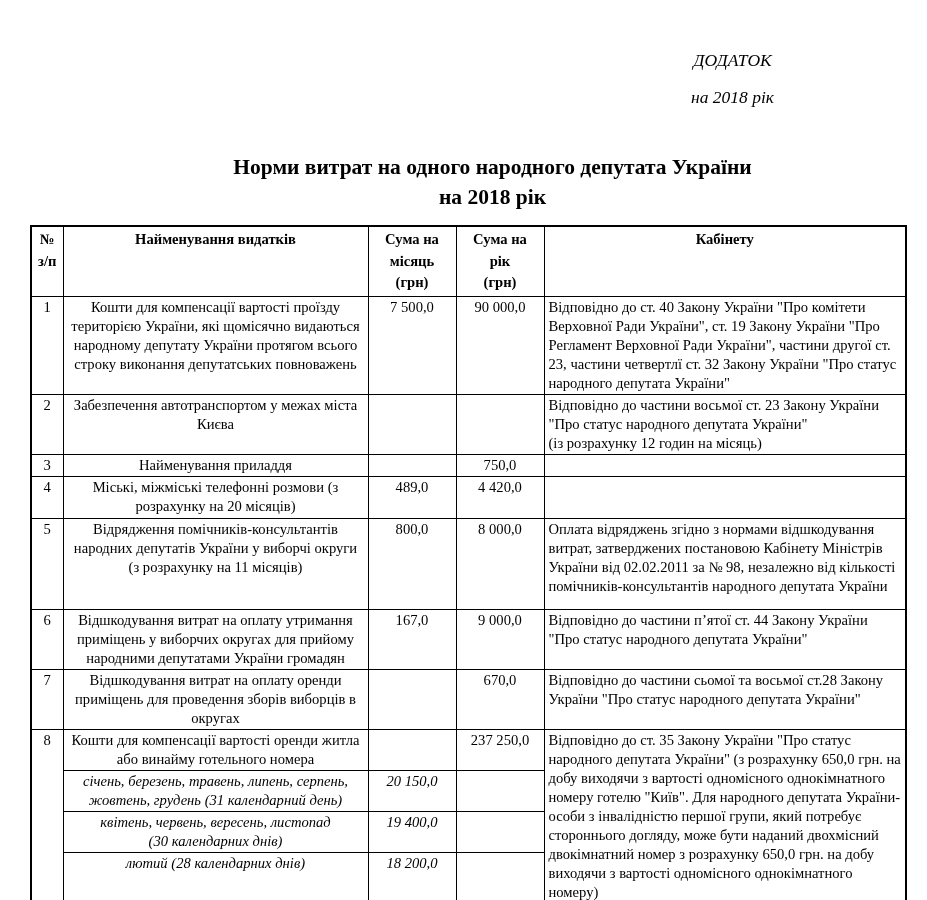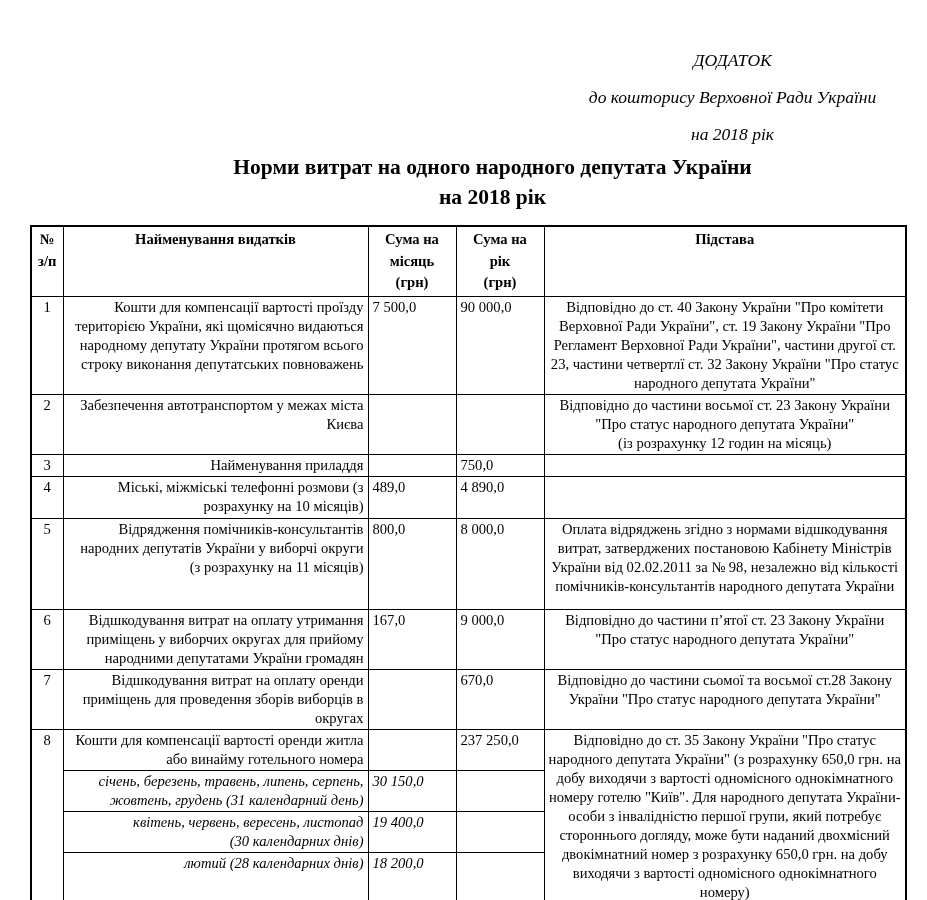--- a/index.html
+++ b/index.html
@@ -29,23 +29,23 @@
   .norms-table td, .norms-table th {
     border:1px solid #000; vertical-align:top;
     padding:1px 4px; font-size:14.6px; line-height:19px;
     overflow:hidden; word-wrap:break-word;
   }
   .norms-table th {
     font-weight:bold; text-align:center; line-height:21.5px;
     padding-top:2px; white-space:pre-line;
   }
   .c-num   { text-align:center; padding-left:2px; padding-right:2px; }
-  .c-name  { text-align:right;  white-space:pre-line; }
-  .c-money { text-align:left; padding-right:8px; }
-  .c-basis { text-align:center;  white-space:pre-line; }
+  .c-name  { text-align:center;  white-space:pre-line; }
+  .c-money { text-align:center; padding-right:8px; }
+  .c-basis { text-align:left;  white-space:pre-line; }
 
   thead tr          { height:70px; }
   tbody tr:nth-child(1)  { height:95px; }
   tbody tr:nth-child(2)  { height:56px; }
   tbody tr:nth-child(3)  { height:18px; }
   tbody tr:nth-child(4)  { height:42px; }
   tbody tr:nth-child(5)  { height:91px; }
   tbody tr:nth-child(6)  { height:55px; }
   tbody tr:nth-child(7)  { height:57px; }
   tbody tr:nth-child(8)  { height:36px; }
@@ -55,21 +55,20 @@
 
   tr.sub td { font-style:italic; }
 </style>
 </head>
 <body>
 
 <div class="page">
 
   <div class="annex">
     <div>ДОДАТОК</div>
-    <div>до кошторису Верховної Ради України</div>
     <div>на 2018 рік</div>
   </div>
 
   <div class="doc-title">
     <div>Норми витрат на одного народного депутата України</div>
     <div>на 2018 рік</div>
   </div>
 
   <table class="norms-table">
     <colgroup>
@@ -83,21 +82,21 @@
       <tr>
         <th>№
 з/п</th>
         <th>Найменування видатків</th>
         <th>Сума на
 місяць
 (грн)</th>
         <th>Сума на
 рік
 (грн)</th>
-        <th>Підстава</th>
+        <th>Кабінету</th>
       </tr>
     </thead>
     <tbody>
       <tr>
         <td class="c-num">1</td>
         <td class="c-name">Кошти для компенсації вартості проїзду територією України, які щомісячно видаються народному депутату України протягом всього строку виконання депутатських повноважень</td>
         <td class="c-money">7 500,0</td>
         <td class="c-money">90 000,0</td>
         <td class="c-basis">Відповідно до ст. 40 Закону України "Про комітети Верховної Ради України", ст. 19 Закону України "Про Регламент Верховної Ради України", частини другої ст. 23, частини четвертлї ст. 32 Закону України "Про статус народного депутата України"</td>
       </tr>
@@ -111,56 +110,56 @@
       </tr>
       <tr>
         <td class="c-num">3</td>
         <td class="c-name">Найменування приладдя</td>
         <td class="c-money"></td>
         <td class="c-money">750,0</td>
         <td class="c-basis"></td>
       </tr>
       <tr>
         <td class="c-num">4</td>
-        <td class="c-name">Міські, міжміські телефонні розмови (з розрахунку на 10 місяців)</td>
+        <td class="c-name">Міські, міжміські телефонні розмови (з розрахунку на 20 місяців)</td>
         <td class="c-money">489,0</td>
-        <td class="c-money">4 890,0</td>
+        <td class="c-money">4 420,0</td>
         <td class="c-basis"></td>
       </tr>
       <tr>
         <td class="c-num">5</td>
         <td class="c-name">Відрядження помічників-консультантів народних депутатів України у виборчі округи (з розрахунку на 11 місяців)</td>
         <td class="c-money">800,0</td>
         <td class="c-money">8 000,0</td>
         <td class="c-basis">Оплата відряджень згідно з нормами відшкодування витрат, затверджених постановою Кабінету Міністрів України від 02.02.2011 за № 98, незалежно від кількості помічників-консультантів народного депутата України</td>
       </tr>
       <tr>
         <td class="c-num">6</td>
         <td class="c-name">Відшкодування витрат на оплату утримання приміщень у виборчих округах для прийому народними депутатами України громадян</td>
         <td class="c-money">167,0</td>
         <td class="c-money">9 000,0</td>
-        <td class="c-basis">Відповідно до частини п’ятої ст. 23 Закону України "Про статус народного депутата України"</td>
+        <td class="c-basis">Відповідно до частини п’ятої ст. 44 Закону України "Про статус народного депутата України"</td>
       </tr>
       <tr>
         <td class="c-num">7</td>
         <td class="c-name">Відшкодування витрат на оплату оренди приміщень для проведення зборів виборців в округах</td>
         <td class="c-money"></td>
         <td class="c-money">670,0</td>
         <td class="c-basis">Відповідно до частини сьомої та восьмої ст.28 Закону України "Про статус народного депутата України"</td>
       </tr>
       <tr>
         <td class="c-num" rowspan="4">8</td>
         <td class="c-name">Кошти для компенсації вартості оренди житла або винайму готельного номера</td>
         <td class="c-money"></td>
         <td class="c-money">237 250,0</td>
         <td class="c-basis" rowspan="4">Відповідно до ст. 35 Закону України "Про статус народного депутата України" (з розрахунку 650,0 грн. на добу виходячи з вартості одномісного однокімнатного номеру готелю "Київ". Для народного депутата України-особи з інвалідністю першої групи, який потребує стороннього догляду, може бути наданий двохмісний двокімнатний номер з розрахунку 650,0 грн. на добу виходячи з вартості одномісного однокімнатного номеру)</td>
       </tr>
       <tr class="sub">
         <td class="c-name">січень, березень, травень, липень, серпень, жовтень, грудень (31 календарний день)</td>
-        <td class="c-money">30 150,0</td>
+        <td class="c-money">20 150,0</td>
         <td class="c-money"></td>
       </tr>
       <tr class="sub">
         <td class="c-name">квітень, червень, вересень, листопад
 (30 календарних днів)</td>
         <td class="c-money">19 400,0</td>
         <td class="c-money"></td>
       </tr>
       <tr class="sub">
         <td class="c-name">лютий (28 календарних днів)</td>

